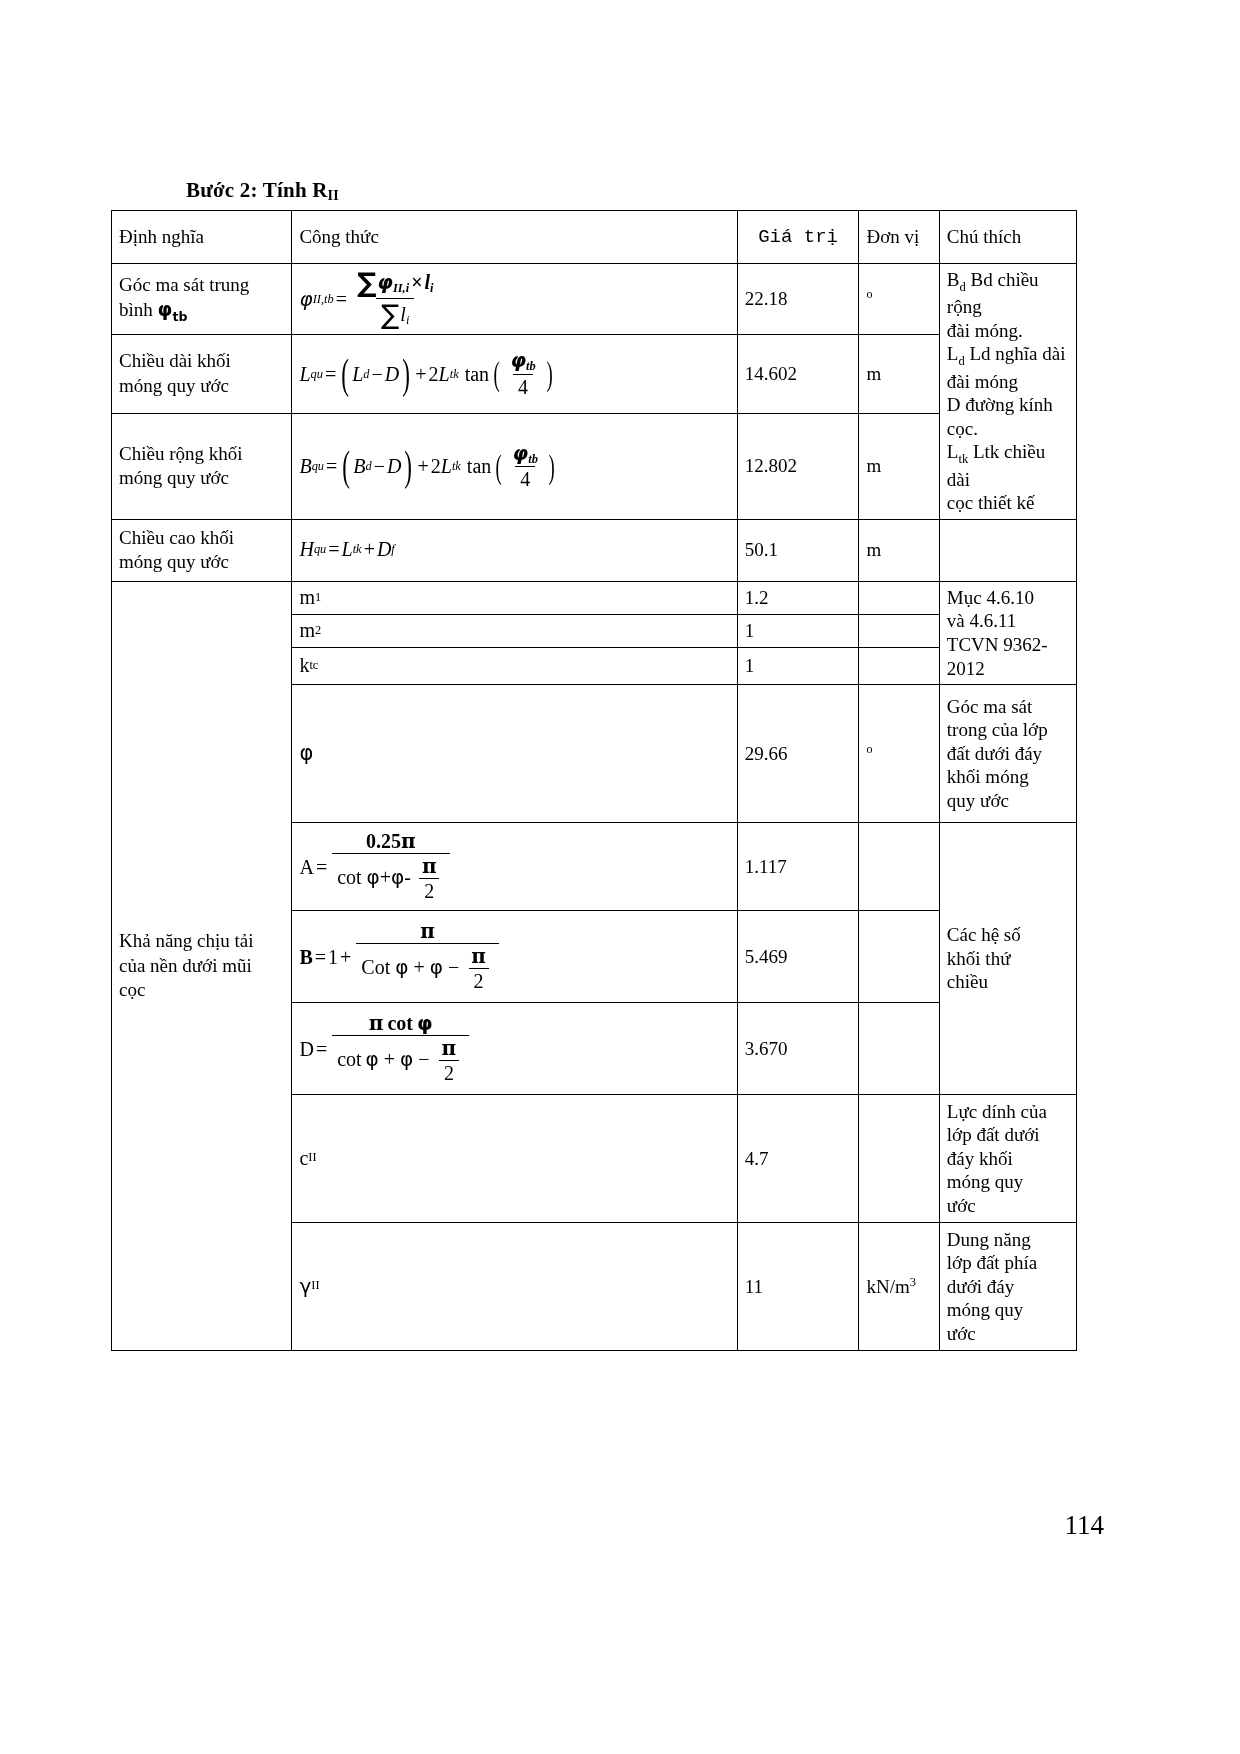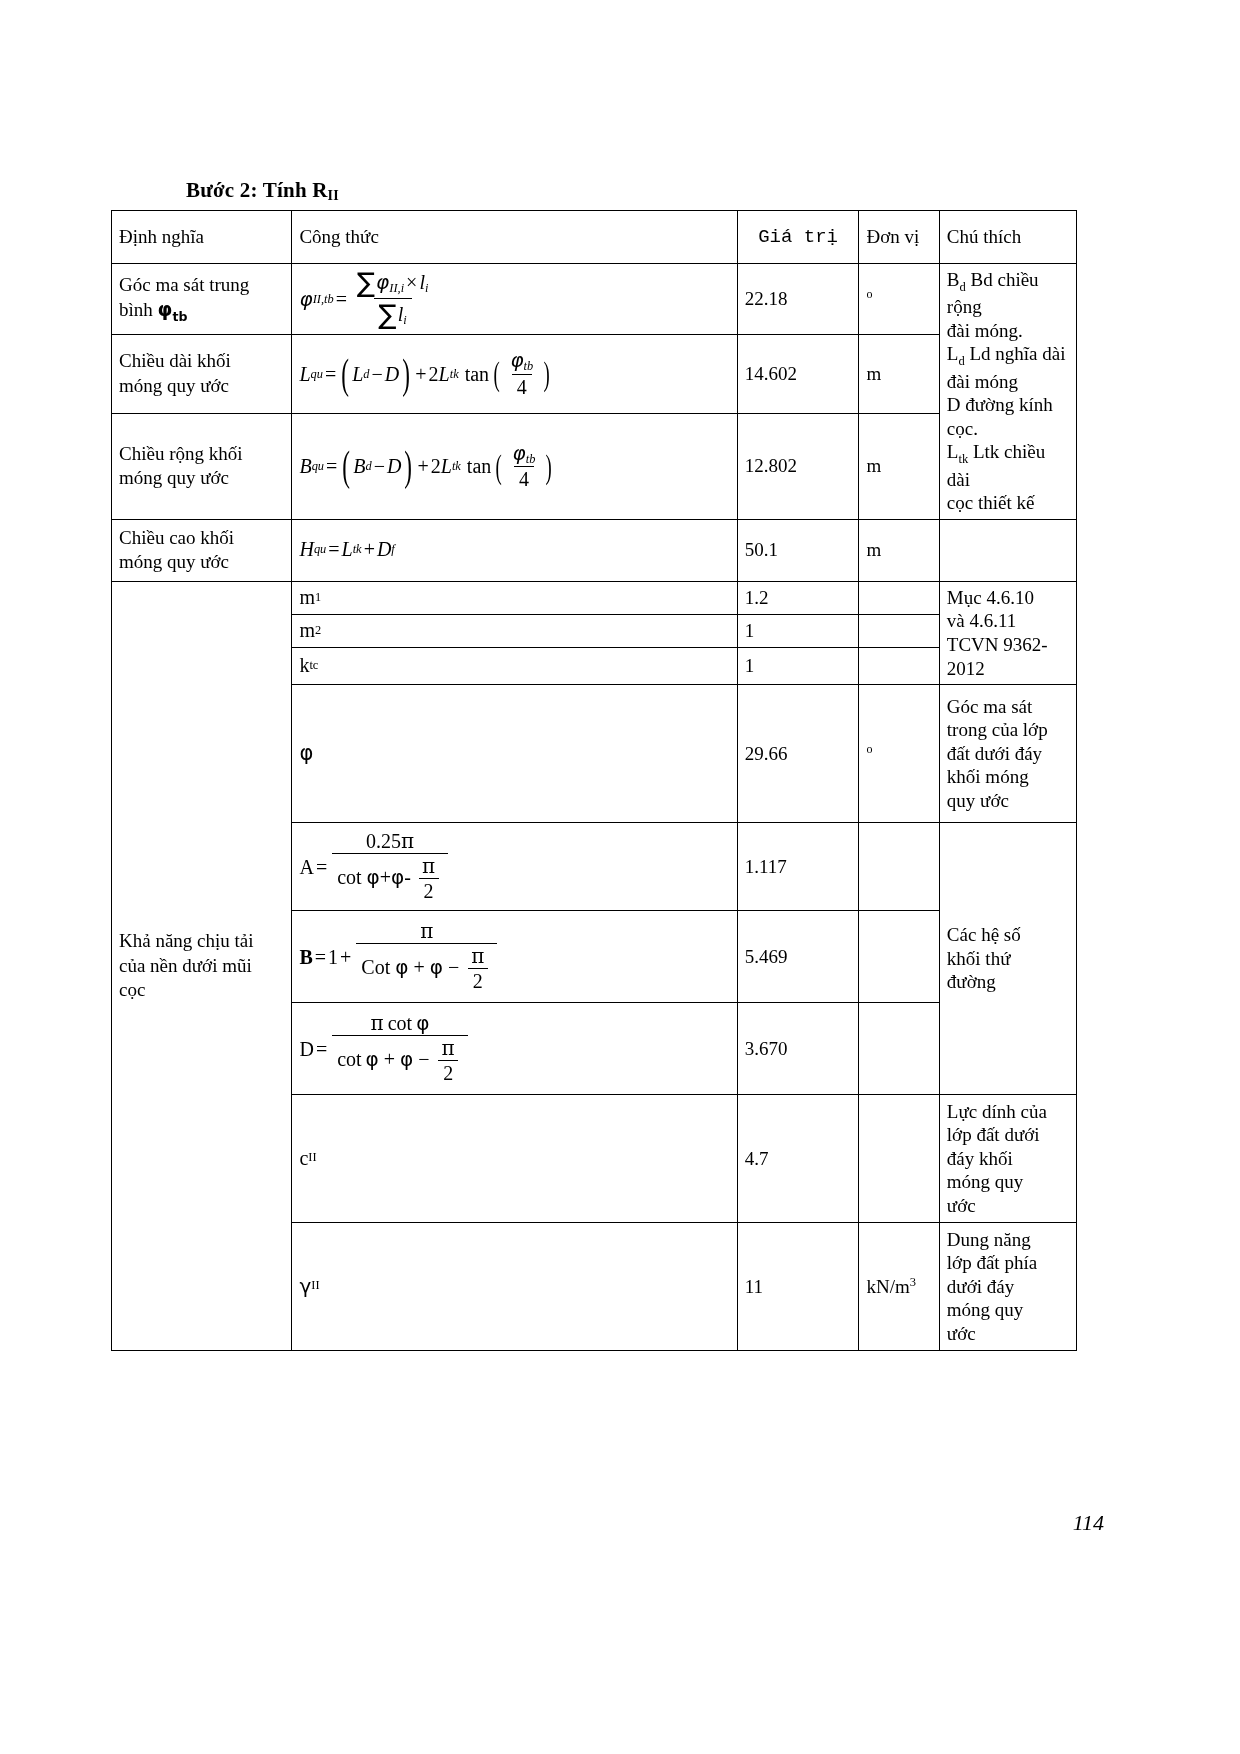--- a/index.html
+++ b/index.html
@@ -89,21 +89,21 @@
   .math.upr { font-style: normal; }
   .frac {
     display: inline-flex;
     flex-direction: column;
     align-items: center;
     justify-content: center;
     vertical-align: middle;
     margin: 0 3px;
     line-height: 1.05;
   }
-  .frac > .num { padding: 0 5px 1px 5px; }
+  .frac > .num { padding: 0 5px 1px 5px; font-weight: bold; }
   .frac > .den { padding: 2px 5px 0 5px; border-top: 1.5px solid #000; }
   .frac.thin > .den { border-top: 1.3px solid #000; }
   .sig {
     font-style: normal;
     font-size: 27px;
     font-family: "DejaVu Sans", sans-serif;
     vertical-align: -3px;
     padding-right: 1px;
   }
   .paren {
@@ -119,22 +119,21 @@
   .sb { font-size: 0.62em; font-style: italic; vertical-align: -0.22em; }
   .sbu { font-size: 0.62em; font-style: normal; vertical-align: -0.22em; }
   .op { font-style: normal; padding: 0 2px; }
   .pi { font-style: normal; font-family: "DejaVu Serif", serif; }
   .phi { font-family: "DejaVu Sans", sans-serif; font-style: normal; }
 
   .page-number {
     position: absolute;
     right: 136px;
     top: 1510px;
-    font-size: 22px;
-    font-style: italic;
+    font-size: 27px;
   }
 </style>
 </head>
 <body>
 
 <div class="page">
 
   <div class="step-title"><span>Bước 2: Tính R</span><span class="rnum">II</span></div>
 
   <table class="calc">
@@ -341,21 +340,21 @@
               </span>
             </span>
           </span>
         </td>
         <td class="val">1.117</td>
         <td class="unit"></td>
         <td class="note" rowspan="3">
           <div style="display:flex;flex-direction:column;justify-content:center;height:100%;">
             <span>Các hệ số</span>
             <span>khối thứ</span>
-            <span>đường</span>
+            <span>chiều</span>
           </div>
         </td>
       </tr>
 
       <tr style="height:92px;">
         <td class="formula">
           <span class="math upr">
             <b style="font-weight:bold;">B</b>
               <span class="op">=</span>
               <span>1</span>

